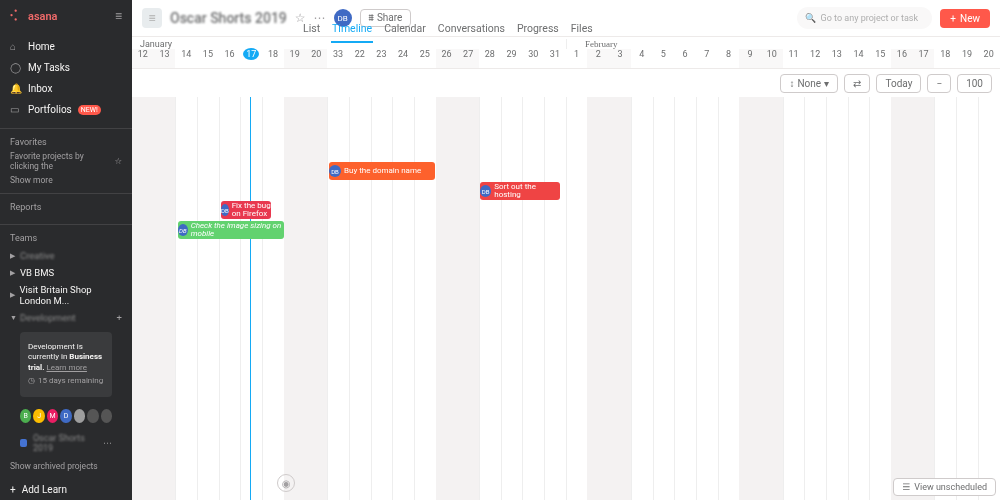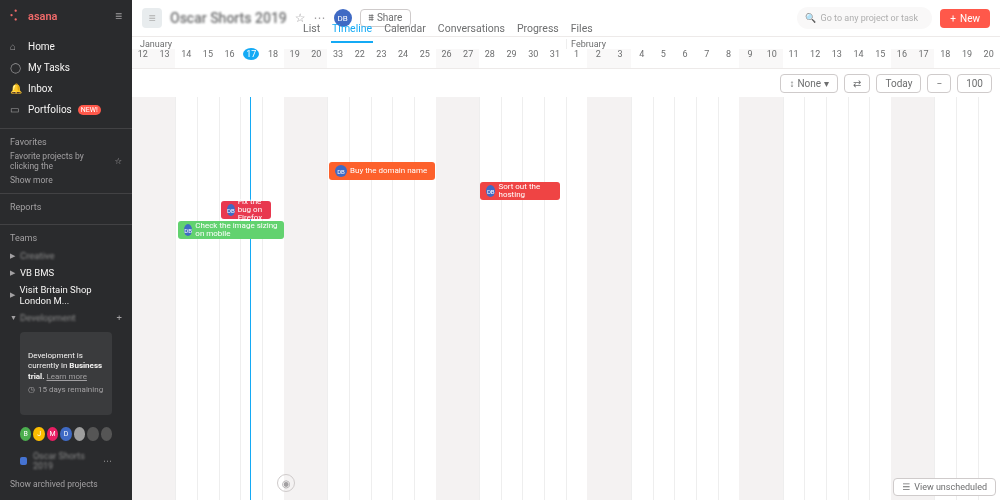--- a/index.html
+++ b/index.html
@@ -12,21 +12,21 @@
 .sb-nav { padding:4px 0 8px; border-bottom:1px solid #424244; }
 .nav-item { padding:5px 10px; display:flex; align-items:center; gap:6px; color:#f5f4f3; cursor:pointer; }
 .nav-icon { width:12px; font-size:10px; color:#a2a0a2; }
 .badge { background:#ff584a; color:#fff; font-size:7px; padding:1px 3px; border-radius:6px; text-transform:uppercase; }
 .sb-section { padding:8px 10px; border-bottom:1px solid #424244; }
 .sb-section-hdr { color:#a2a0a2; font-size:9px; margin-bottom:4px; }
 .sb-hint { color:#a2a0a2; font-size:8.5px; display:flex; align-items:center; gap:2px; }
 .sb-link { color:#a2a0a2; font-size:8.5px; cursor:pointer; margin-top:4px; }
 .team-row { padding:3px 0; display:flex; align-items:center; gap:4px; color:#f5f4f3; font-size:9.5px; cursor:pointer; }
 .team-row .chev { width:6px; color:#a2a0a2; font-size:7px; }
-.promo-box { margin:6px 10px; padding:19px 8px; background:#3a3b3d; border-radius:4px; font-size:8px; line-height:1.3; color:#f5f4f3; }
+.promo-box { margin:6px 10px; padding:10px 8px; background:#3a3b3d; border-radius:4px; font-size:8px; line-height:1.3; color:#f5f4f3; }
 .promo-box a { color:#a2a0a2; text-decoration:underline; }
 .promo-trial { color:#a2a0a2; margin-top:3px; display:flex; gap:3px; }
 .avatar-row { padding:6px 10px; display:flex; gap:2px; }
 .avatar { width:14px; height:14px; border-radius:50%; font-size:7px; display:flex; align-items:center; justify-content:center; color:#fff; }
 .proj-row { padding:4px 10px; display:flex; align-items:center; gap:6px; font-size:9px; color:#f5f4f3; cursor:pointer; }
 .proj-dot { width:8px; height:8px; border-radius:2px; background:#4573d2; }
 .main { flex:1; display:flex; flex-direction:column; }
 .header { height:37px; border-bottom:1px solid #edeae9; display:flex; align-items:center; padding:0 10px; gap:8px; }
 .proj-color { width:20px; height:20px; background:#e8ecee; border-radius:4px; display:flex; align-items:center; justify-content:center; font-size:12px; color:#aeaeae; }
 .proj-title { font-size:14px; font-weight:500; color:#6d6e6f; filter:blur(1px); }
@@ -35,33 +35,33 @@
 .share-btn { border:1px solid #cfcbcb; border-radius:4px; padding:2px 8px; font-size:10px; color:#6d6e6f; display:flex; gap:3px; cursor:pointer; }
 .search-box { margin-left:auto; width:135px; height:22px; background:#f9f8f8; border-radius:11px; display:flex; align-items:center; padding:0 8px; gap:4px; font-size:9px; color:#aeaeae; }
 .new-btn { background:#ff584a; color:#fff; border-radius:4px; padding:4px 10px; font-size:10px; display:flex; gap:4px; cursor:pointer; }
 .tabs { position:absolute; top:18px; left:170px; display:flex; gap:10px; font-size:10.5px; color:#6d6e6f; }
 .tab { padding:4px 1px 6px; cursor:pointer; }
 .tab.active { color:#14aaf5; border-bottom:2px solid #14aaf5; }
 .header { position:relative; }
 .tl-head { display:flex; flex-direction:column; }
 .month-row { display:flex; height:12px; font-size:9px; color:#6d6e6f; padding-top:2px; }
 .month-row .m1 { width:434px; padding-left:8px; }
-.month-row .m2 { flex:1; padding-left:4px; border-left:1px solid #eee; }
+.month-row .m2 { flex:1; padding-left:18px; border-left:1px solid #eee;font-family:Liberation Serif, serif; }
 .day-row { display:flex; height:20px; border-bottom:1px solid #edeae9; }
 .day-cell { width:21.7px; text-align:center; font-size:9px; color:#6d6e6f; position:relative; }
 .day-cell.today span { background:#14aaf5; color:#fff; border-radius:50%; padding:1px 3px; }
 .day-cell.wknd { background:#f9f8f8; }
 .toolbar { height:28px; display:flex; align-items:center; justify-content:flex-end; gap:6px; padding:0 8px; font-size:10px; color:#6d6e6f; position:relative; z-index:2; }
 .tb-btn { border:1px solid #cfcbcb; border-radius:4px; padding:3px 8px; cursor:pointer; display:flex; gap:3px; align-items:center; }
 .tl-body { flex:1; position:relative; overflow:hidden; }
 .grid { position:absolute; inset:0; display:flex; }
 .grid-col { width:21.7px; border-left:1px solid #eee; }
 .grid-col.wknd { background:#f4f2f2; border-left:none; }
 .today-line { position:absolute; left:118px; top:0; bottom:0; width:1px; background:#14aaf5; }
-.task { position:absolute; height:18px; border-radius:3px; font-size:8px; color:#fff; display:flex; align-items:center; gap:3px; padding:1px 6px; cursor:pointer; }
+.task { position:absolute; height:18px; border-radius:3px; font-size:8px; color:#fff; display:flex; align-items:center; gap:3px; padding:1px 0; cursor:pointer; }
 .task .tav { width:12px; height:12px; border-radius:50%; background:#3f6ac4; font-size:6px; display:flex; align-items:center; justify-content:center; }
 .unsched { position:absolute; bottom:4px; right:4px; background:#fff; border:1px solid #cfcbcb; border-radius:4px; padding:3px 8px; font-size:9px; color:#6d6e6f; display:flex; gap:4px; cursor:pointer; }
 .fab-small { position:absolute; bottom:8px; left:145px; width:18px; height:18px; border:1px solid #cfcbcb; border-radius:50%; color:#a2a0a2; display:flex; align-items:center; justify-content:center; font-size:10px; cursor:pointer; }
 .blurred { filter:blur(1px); color:#8a8a8a; }
 </style>
 </head>
 <body>
 
 <div class="sidebar">
   <div class="sb-top">
@@ -293,21 +293,21 @@
           <span style="line-height:1;">Buy the domain name</span>
         </div>
         <div class="task" style="background: #ef4444; left: 348px; width: 80px; top: 85px;">
           <span class="tav">DB</span>
           <span style="line-height:1;">Sort out the hosting</span>
         </div>
         <div class="task" style="background: rgb(232, 56, 79); left: 89px; width: 50px; top: 104px;">
           <span class="tav">DB</span>
           <span style="line-height:1;">Fix the bug on Firefox</span>
         </div>
-        <div class="task" style="background: rgb(98, 210, 111); left: 46px; width: 106px; top: 124px;">
+        <div class="task" style="background: rgb(98, 210, 111); left: 46px; width: 106px; top: 124px; font-style: italic;">
           <span class="tav">DB</span>
           <span style="line-height:1;">Check the image sizing on mobile</span>
         </div>
       </div>
     <div class="unsched">
         <span>☰</span>
         <span>View unscheduled</span>
       </div>
     <div class="fab-small">◉</div>
   </div>

